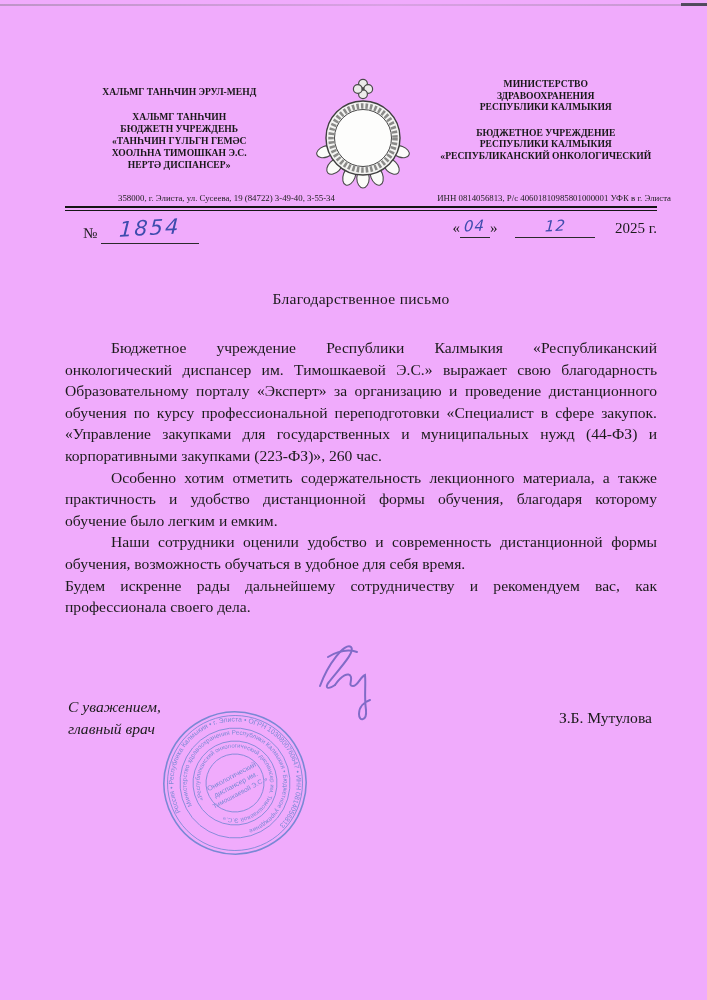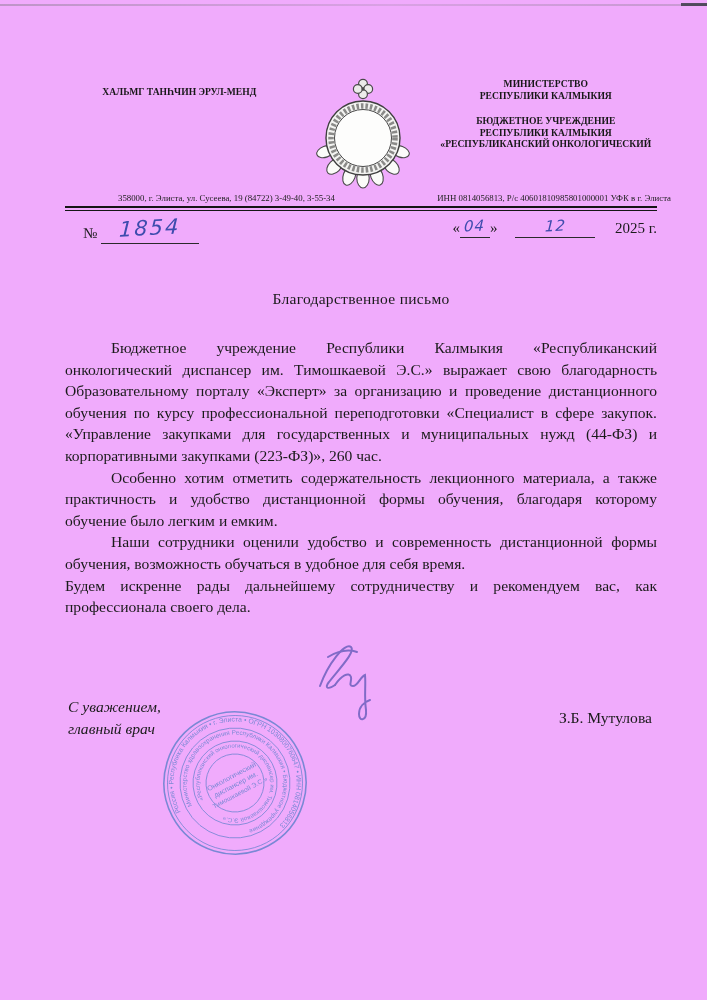--- a/index.html
+++ b/index.html
@@ -104,20 +104,27 @@
 
 <div class="page">
 
   <div class="scan-top-line"></div>
   <div class="scan-corner-mark"></div>
 
   <header class="letterhead">
     <div class="lh-col left">
       <div class="lh-ministry">
         <div>ХАЛЬМГ ТАНҺЧИН ЭРУЛ-МЕНД</div>
+      </div>
+      <div class="lh-org">
+        <div>ХАЛЬМГ ТАНҺЧИН</div>
+        <div>БЮДЖЕТН УЧРЕЖДЕНЬ</div>
+        <div>«ТАНҺЧИН ГҮЛЬГН ГЕМӘС</div>
+        <div>ХООЛҺНА ТИМОШКАН Э.С.</div>
+        <div>НЕРТӘ ДИСПАНСЕР»</div>
       </div>
     </div>
 
     <div class="lh-emblem">
       <svg width="100" height="114" viewBox="0 0 100 114">
 
         <g transform="translate(50,13)" fill="#ececea" stroke="#4a4a4a" stroke-width="1.2">
           <circle cx="0" cy="-5.2" r="4.4"></circle>
             <circle cx="5.2" cy="0" r="4.4"></circle>
           <circle cx="0" cy="5.2" r="4.4"></circle>
@@ -168,20 +175,21 @@
           <path d="M-7,13 L7,13 L5,19.5 L-5,19.5 Z" fill="#333" stroke="none"></path>
           <circle cx="-8.5" cy="14.5" r="1.6" fill="#333" stroke="none"></circle>
           <circle cx="8.5" cy="14.5" r="1.6" fill="#333" stroke="none"></circle>
         </g>
       </svg>
     </div>
 
     <div class="lh-col right">
       <div class="lh-ministry">
         <div>МИНИСТЕРСТВО</div>
+        <div>ЗДРАВООХРАНЕНИЯ</div>
         <div>РЕСПУБЛИКИ КАЛМЫКИЯ</div>
       </div>
       <div class="lh-org">
         <div>БЮДЖЕТНОЕ УЧРЕЖДЕНИЕ</div>
         <div>РЕСПУБЛИКИ КАЛМЫКИЯ</div>
         <div>«РЕСПУБЛИКАНСКИЙ ОНКОЛОГИЧЕСКИЙ</div>
       </div>
     </div>
   </header>
 

